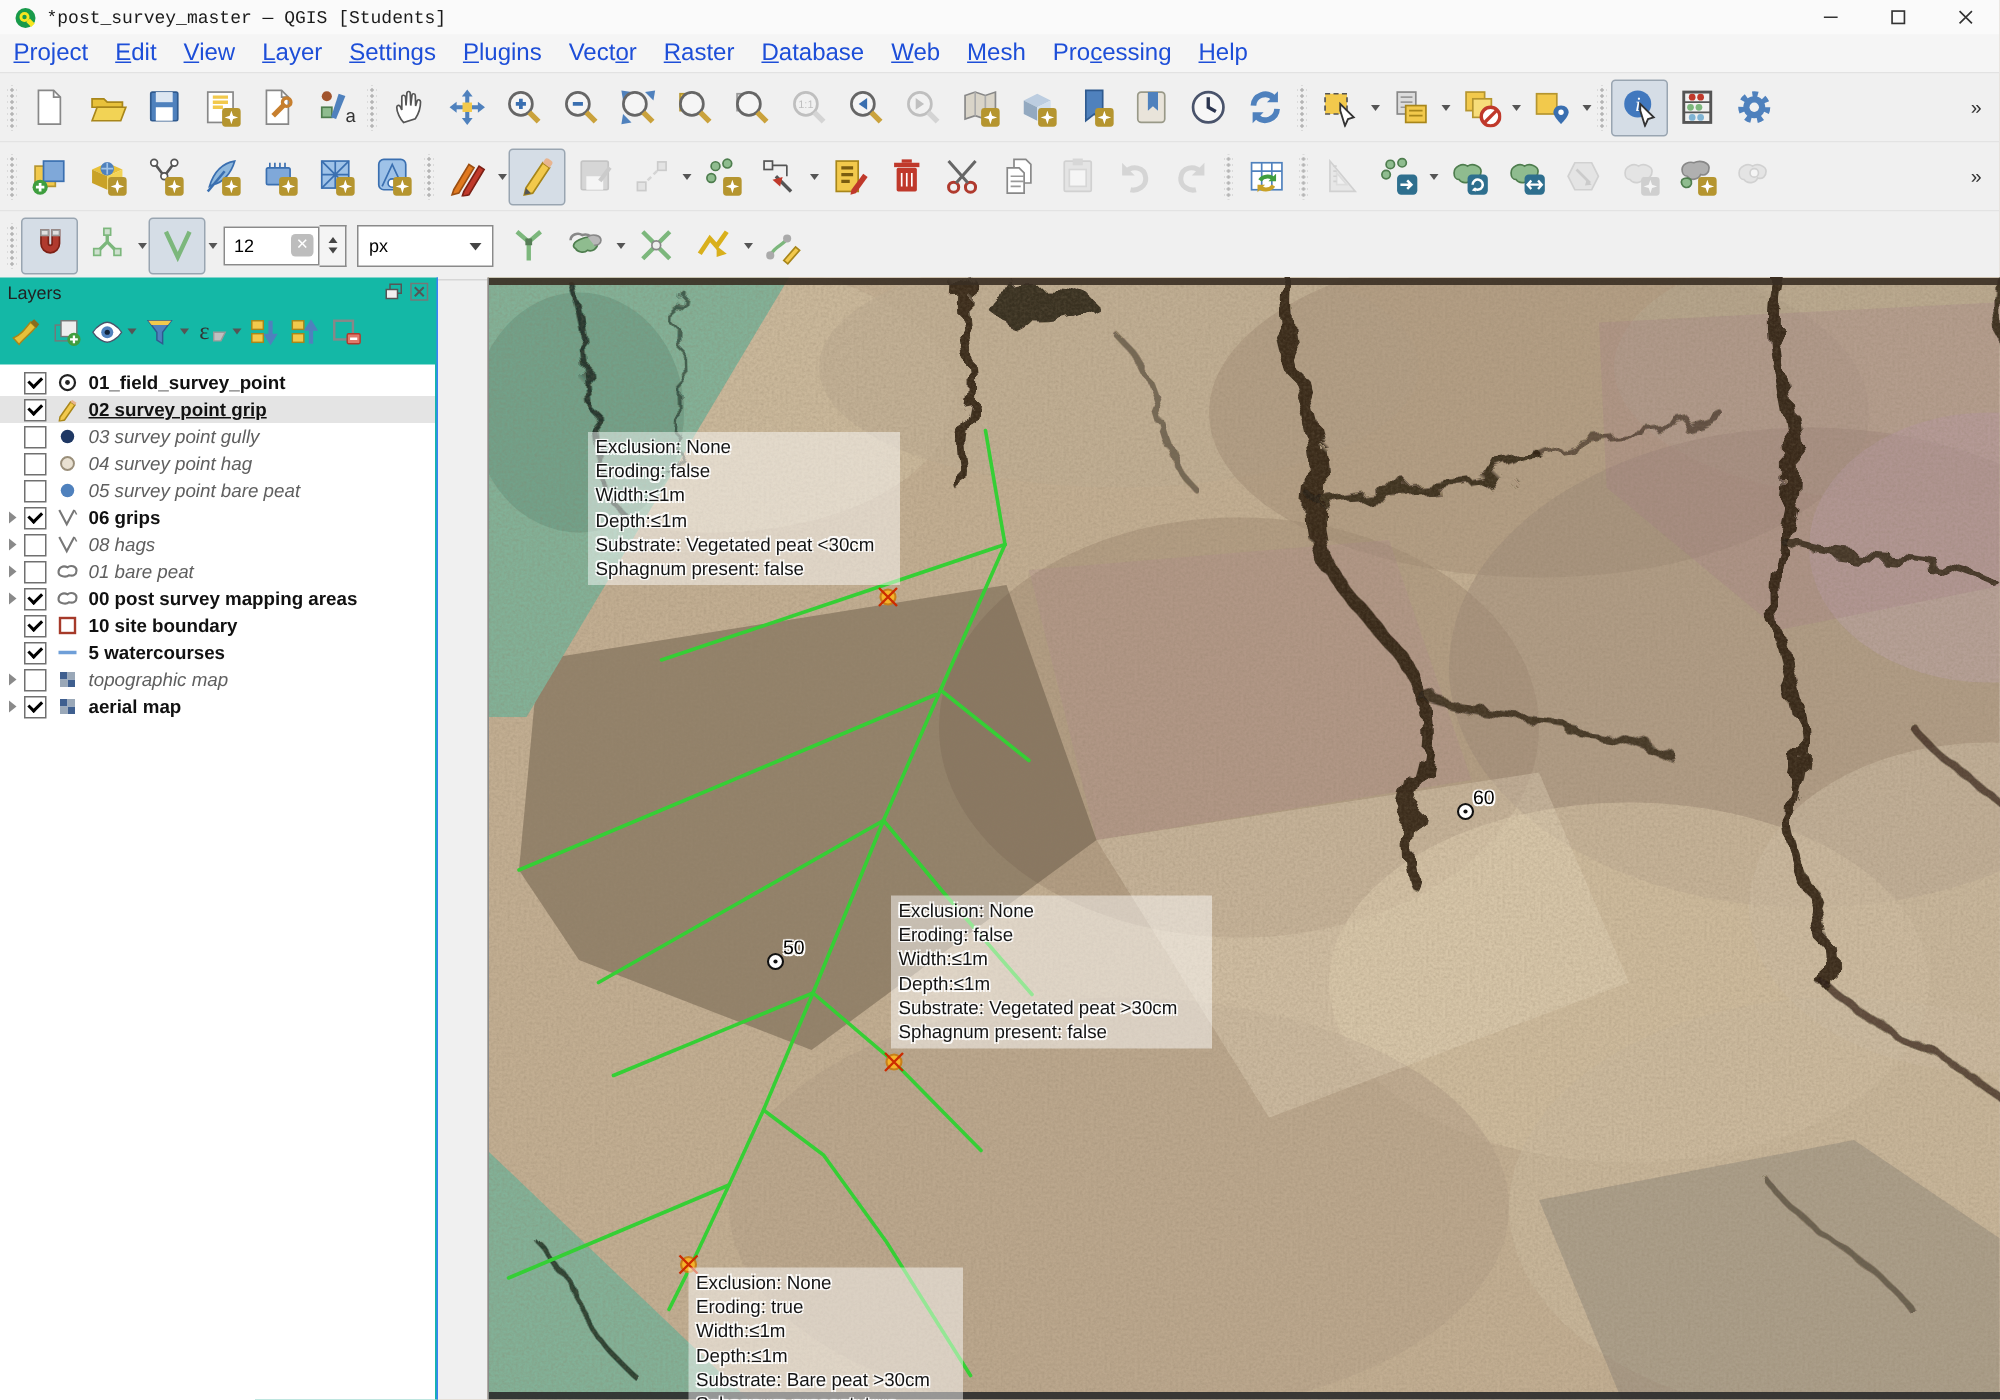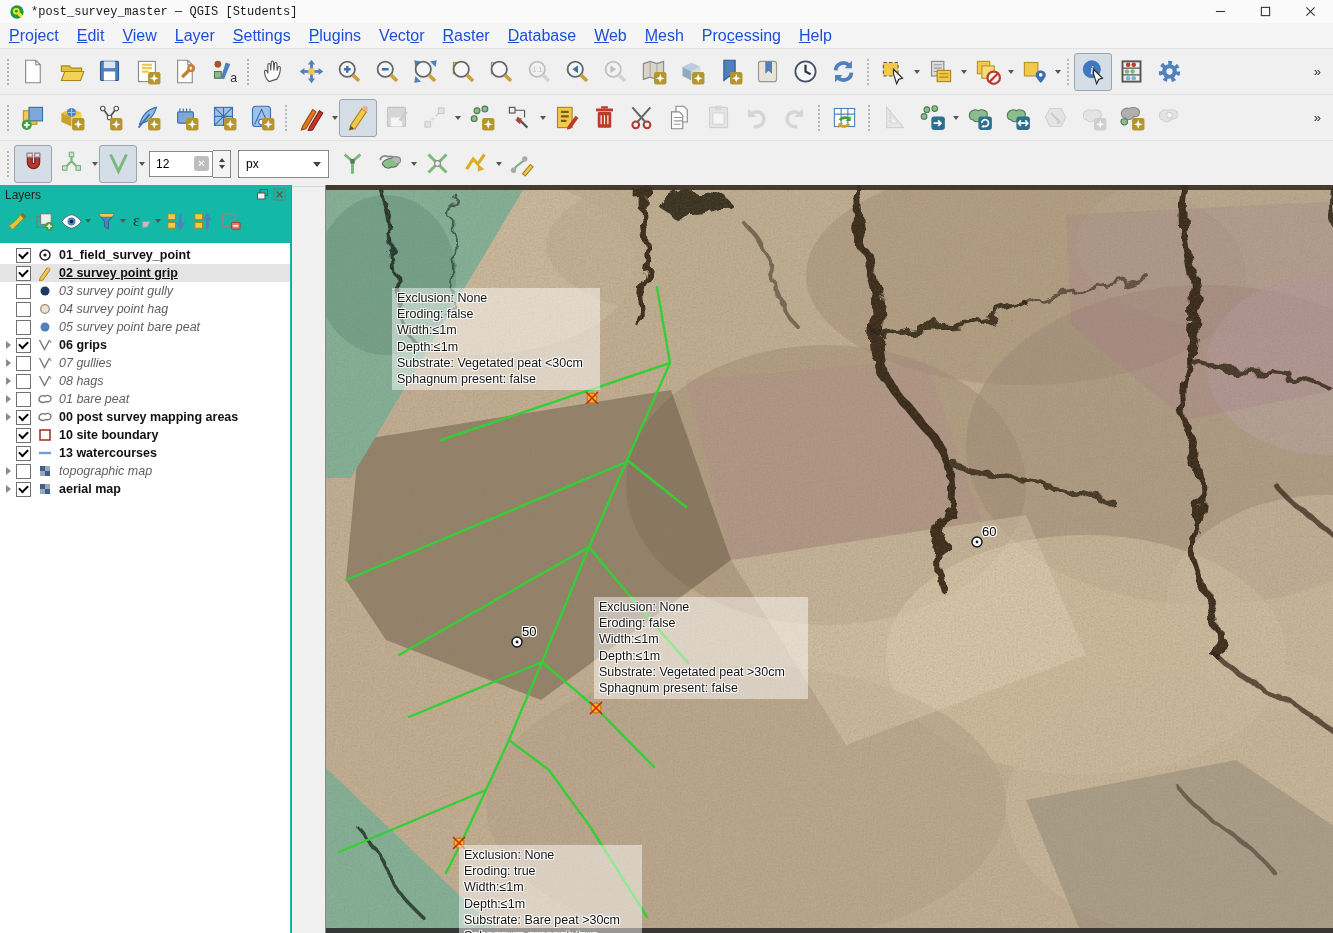--- a/index.html
+++ b/index.html
@@ -813,35 +813,26 @@
           </svg></div>
         <div class="lr-label bold">06 grips</div>
       </div>
       <div class="layer-row">
         <div class="lr-exp"><span></span></div>
         <div class="lr-chk"></div>
         <div class="lr-sym"><svg viewBox="0 0 16 16">
             <path d="M2.5 3l5 9.5L12.5 3" fill="none" stroke="#777" stroke-width="1.4"></path>
             <path d="M12.5 3l1.6 3" stroke="#777" stroke-width="1"></path>
           </svg></div>
-        <div class="lr-label italic">07 gullies</div>
+        <div class="lr-label italic">08 hags</div>
       </div>
       <div class="layer-row">
         <div class="lr-exp"><span></span></div>
         <div class="lr-chk"></div>
         <div class="lr-sym"><svg viewBox="0 0 16 16">
-            <path d="M2.5 3l5 9.5L12.5 3" fill="none" stroke="#777" stroke-width="1.4"></path>
-            <path d="M12.5 3l1.6 3" stroke="#777" stroke-width="1"></path>
-          </svg></div>
-        <div class="lr-label italic">08 hags</div>
-      </div>
-      <div class="layer-row">
-        <div class="lr-exp"><span></span></div>
-        <div class="lr-chk"></div>
-        <div class="lr-sym"><svg viewBox="0 0 16 16">
             <path d="M2 8.5c0-3 3-5 6-3.2 2-1.8 6-.8 6 2s-2 4-5 3.2c-2 1.8-7 .8-7-2z" fill="none" stroke="#777" stroke-width="1.4"></path>
           </svg></div>
         <div class="lr-label italic">01 bare peat</div>
       </div>
       <div class="layer-row">
         <div class="lr-exp"><span></span></div>
         <div class="lr-chk on"></div>
         <div class="lr-sym"><svg viewBox="0 0 16 16">
             <path d="M2 8.5c0-3 3-5 6-3.2 2-1.8 6-.8 6 2s-2 4-5 3.2c-2 1.8-7 .8-7-2z" fill="none" stroke="#777" stroke-width="1.4"></path>
           </svg></div>
@@ -854,21 +845,21 @@
             <rect x="3" y="3" width="10" height="10" fill="#fff" stroke="#a63a2a" stroke-width="1.6"></rect>
           </svg></div>
         <div class="lr-label bold">10 site boundary</div>
       </div>
       <div class="layer-row">
         <div class="lr-exp"></div>
         <div class="lr-chk on"></div>
         <div class="lr-sym"><svg viewBox="0 0 16 16">
             <path d="M2 8h12" stroke="#6f9fd8" stroke-width="2.4"></path>
           </svg></div>
-        <div class="lr-label bold">13 watercourses</div>
+        <div class="lr-label bold">5 watercourses</div>
       </div>
       <div class="layer-row">
         <div class="lr-exp"><span></span></div>
         <div class="lr-chk"></div>
         <div class="lr-sym"><svg viewBox="0 0 16 16">
             <rect x="3" y="3" width="5" height="5" fill="#3f5f8f"></rect>
             <rect x="8" y="8" width="5" height="5" fill="#3f5f8f"></rect>
             <rect x="8" y="3" width="5" height="5" fill="#9aa8b8"></rect>
             <rect x="3" y="8" width="5" height="5" fill="#9aa8b8"></rect>
           </svg></div>

